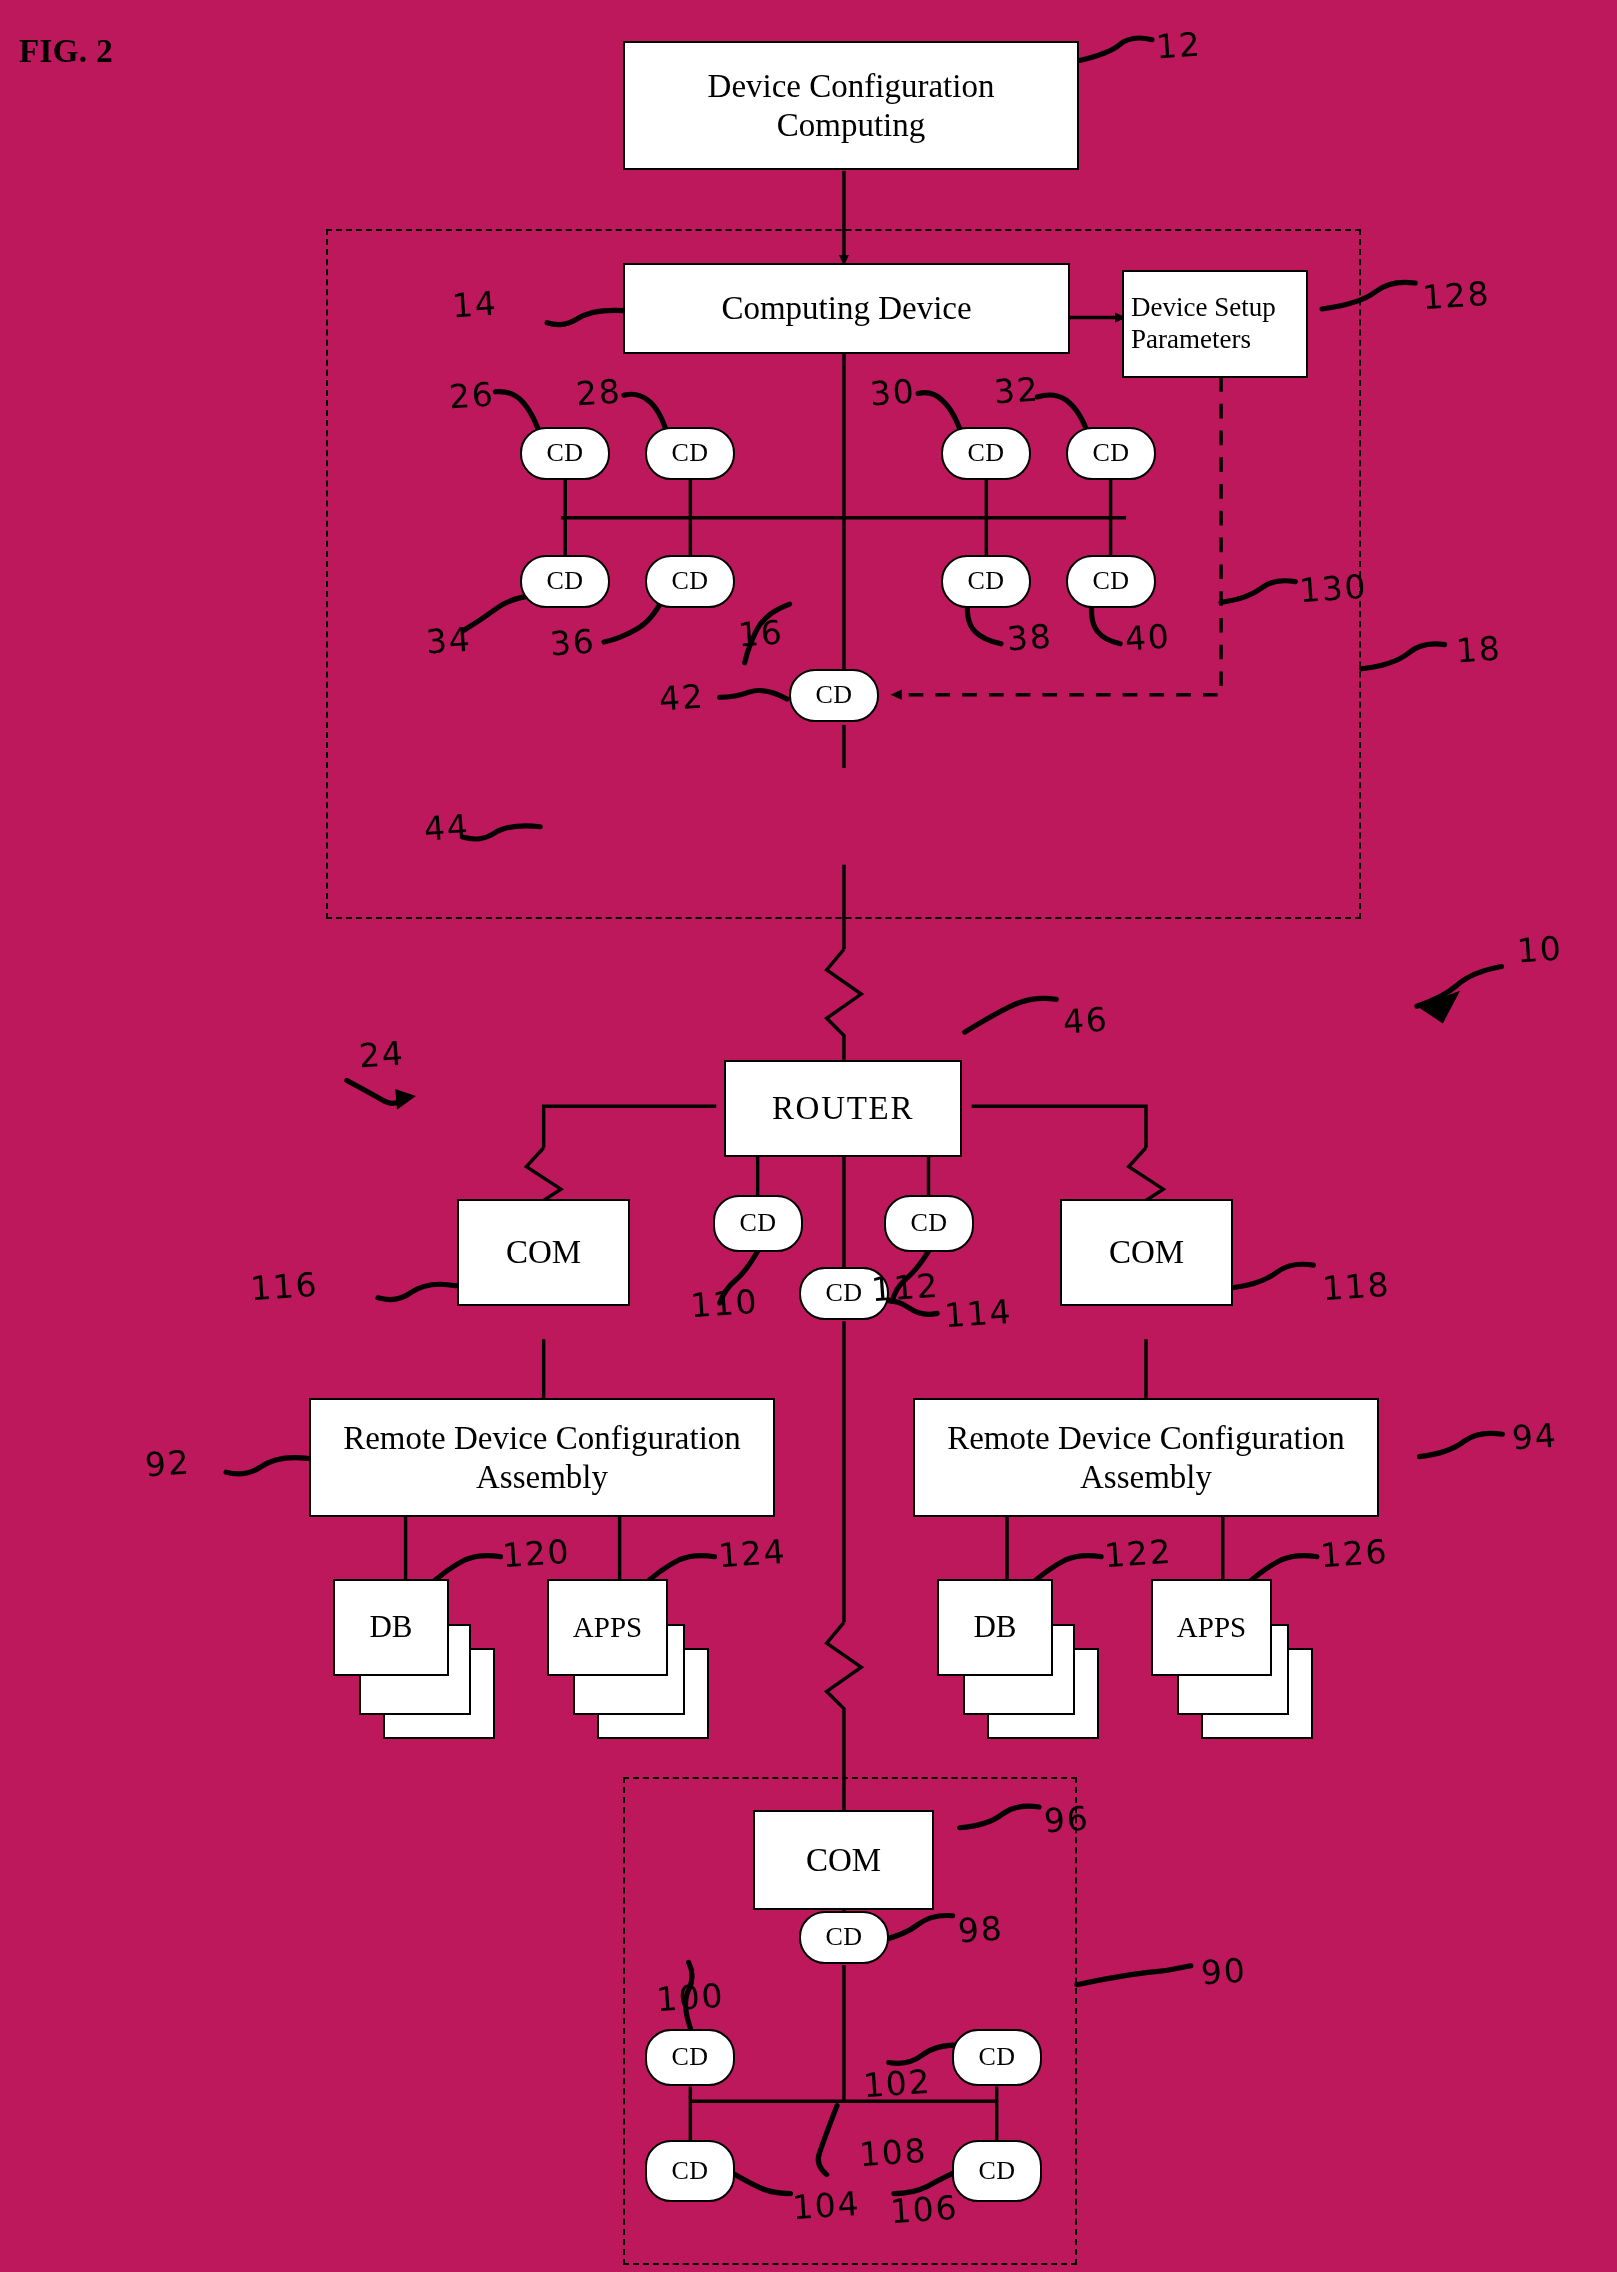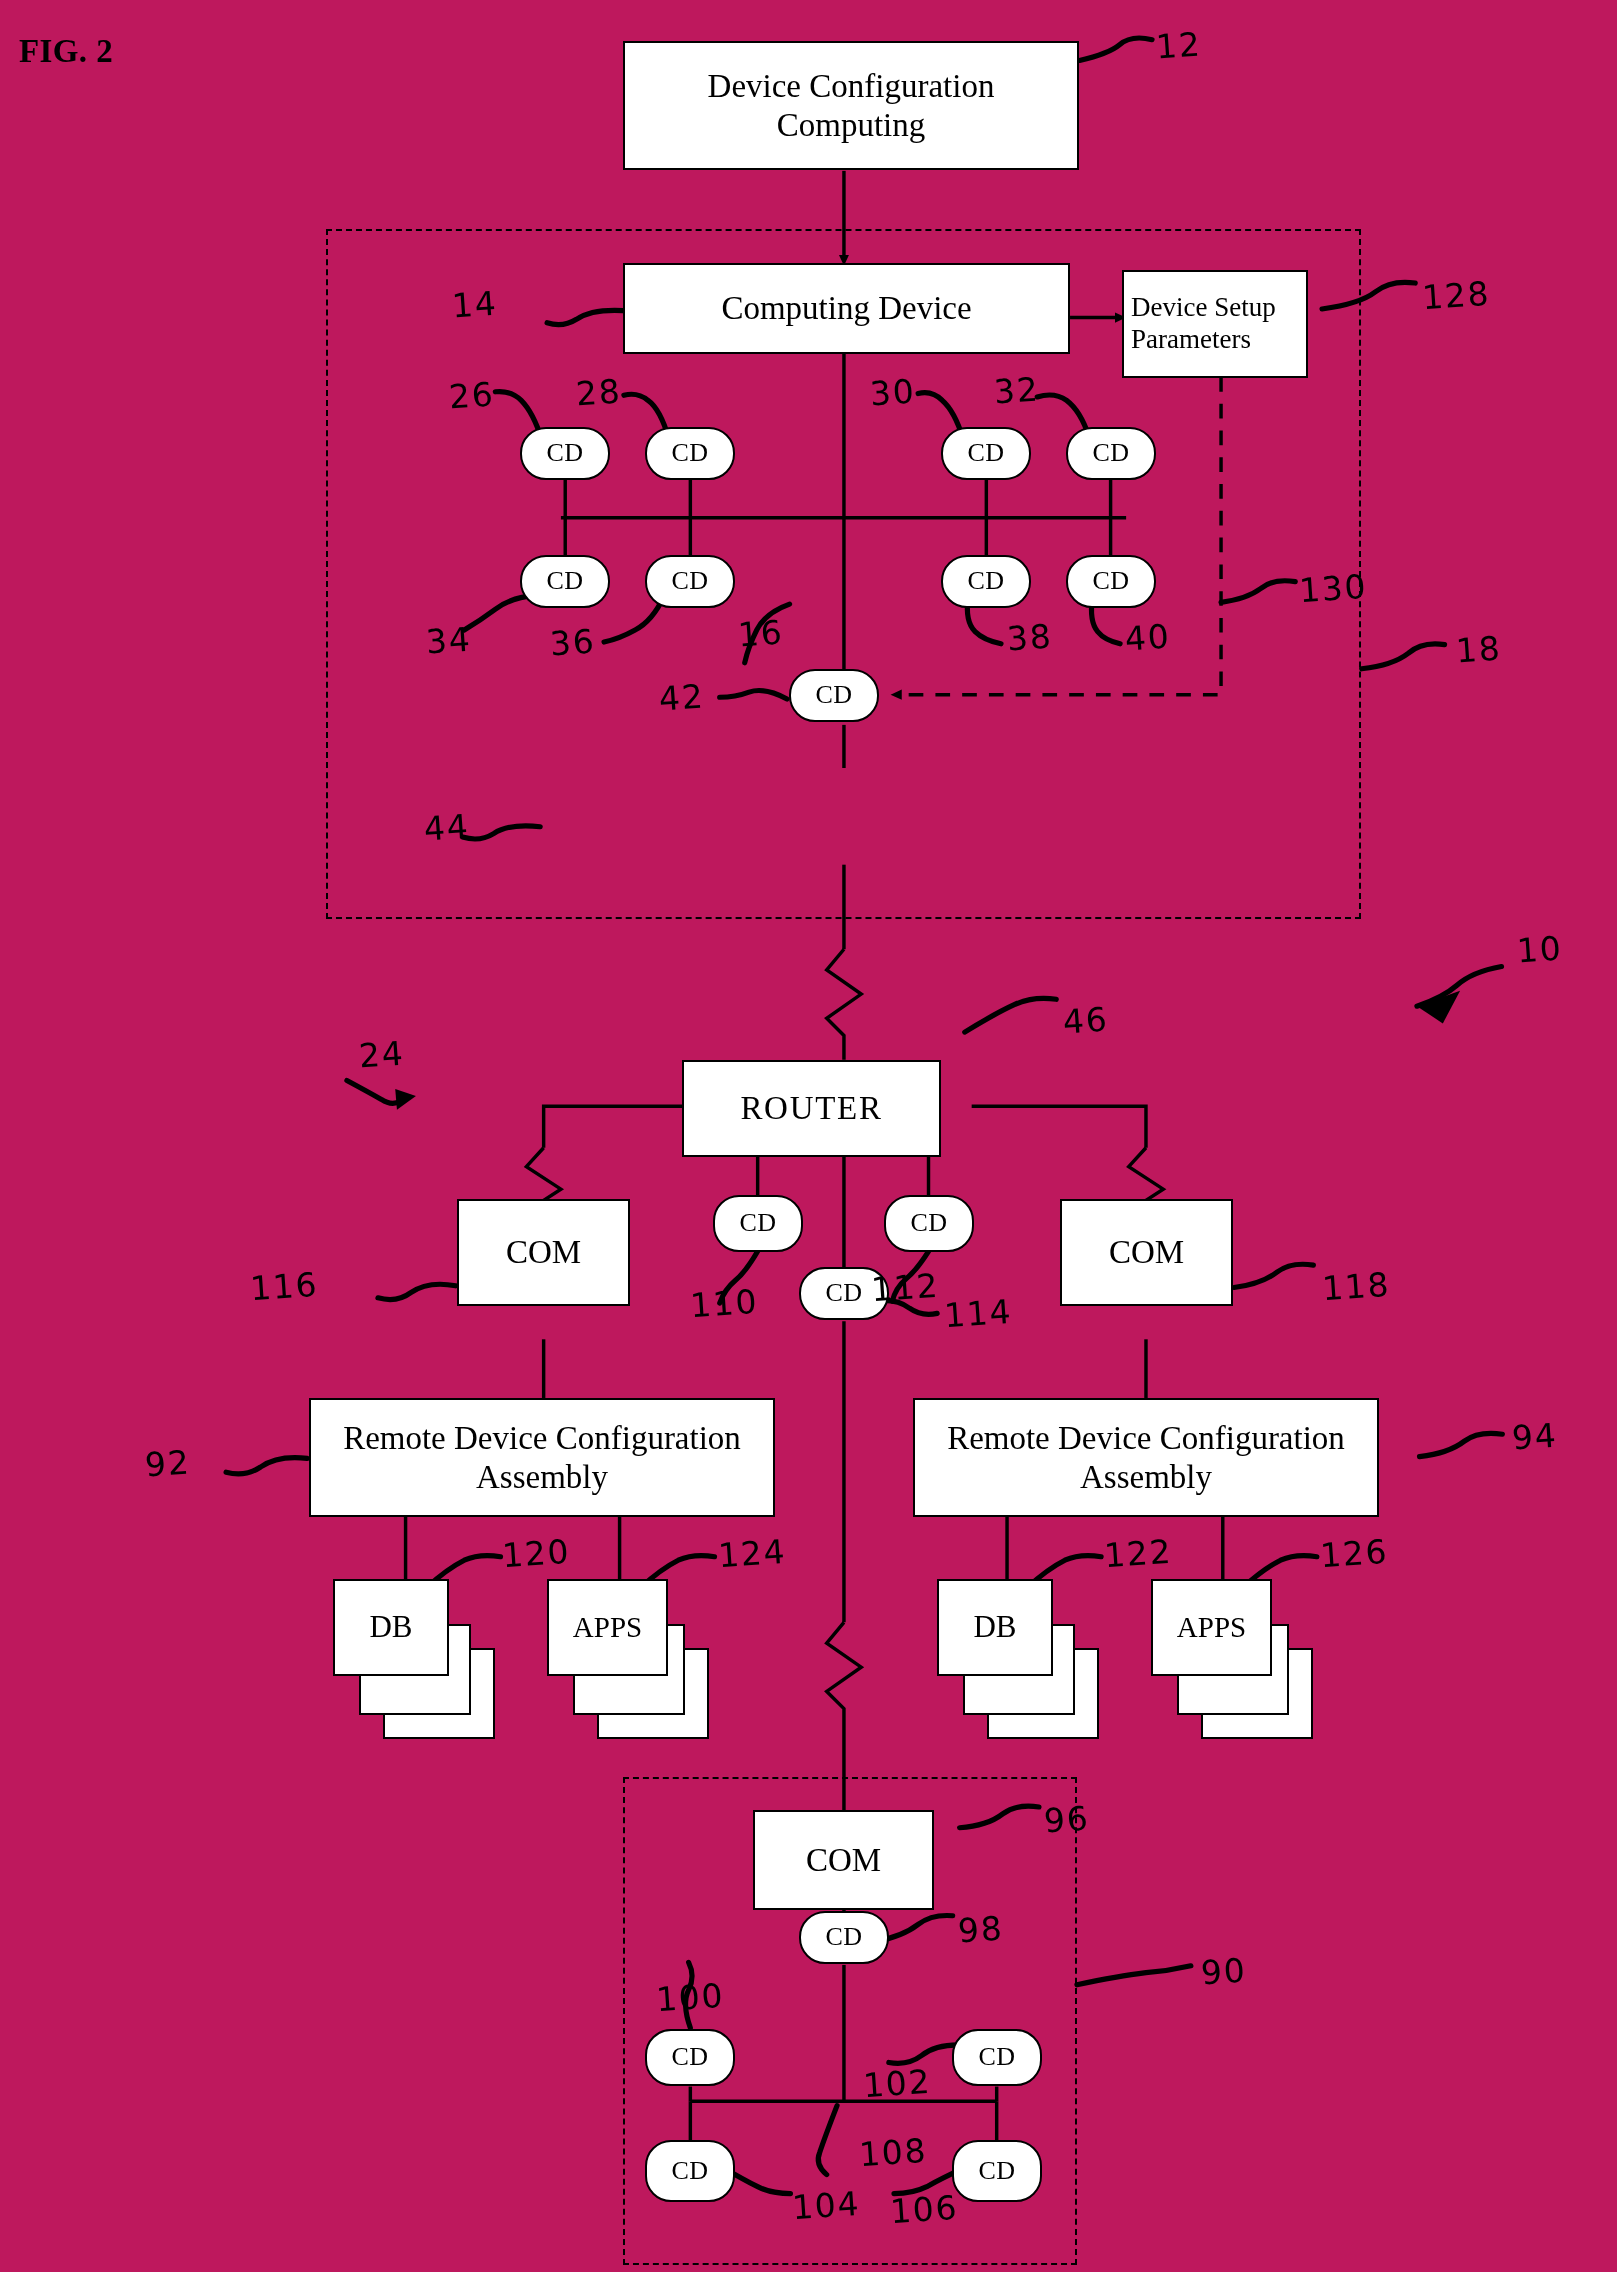--- a/index.html
+++ b/index.html
@@ -239,21 +239,21 @@
   <div class="box cd" style="left:1066px;top:427px;width:90px;height:53px;">CD</div>
 
   <div class="box cd" style="left:520px;top:555px;width:90px;height:53px;">CD</div>
   <div class="box cd" style="left:645px;top:555px;width:90px;height:53px;">CD</div>
   <div class="box cd" style="left:941px;top:555px;width:90px;height:53px;">CD</div>
   <div class="box cd" style="left:1066px;top:555px;width:90px;height:53px;">CD</div>
 
   <div class="box cd" style="left:789px;top:669px;width:90px;height:53px;">CD</div>
 
 
-  <div class="box bigbox" style="left:682px;top:1060px;width:259px;height:97px;letter-spacing:1.7px;">ROUTER</div>
+  <div class="box bigbox" style="left:724px;top:1060px;width:238px;height:97px;letter-spacing:1.7px;">ROUTER</div>
 
   <div class="box cd" style="left:713px;top:1195px;width:90px;height:57px;">CD</div>
   <div class="box cd" style="left:884px;top:1195px;width:90px;height:57px;">CD</div>
 
   <div class="box cd" style="left:799px;top:1267px;width:90px;height:53px;">CD</div>
 
   <div class="box bigbox" style="left:457px;top:1199px;width:173px;height:107px;">COM</div>
   <div class="box bigbox" style="left:1060px;top:1199px;width:173px;height:107px;">COM</div>
 
   <div class="box bigbox" style="left:309px;top:1398px;width:466px;height:119px;padding:0 12px;">Remote Device Configuration Assembly</div>

